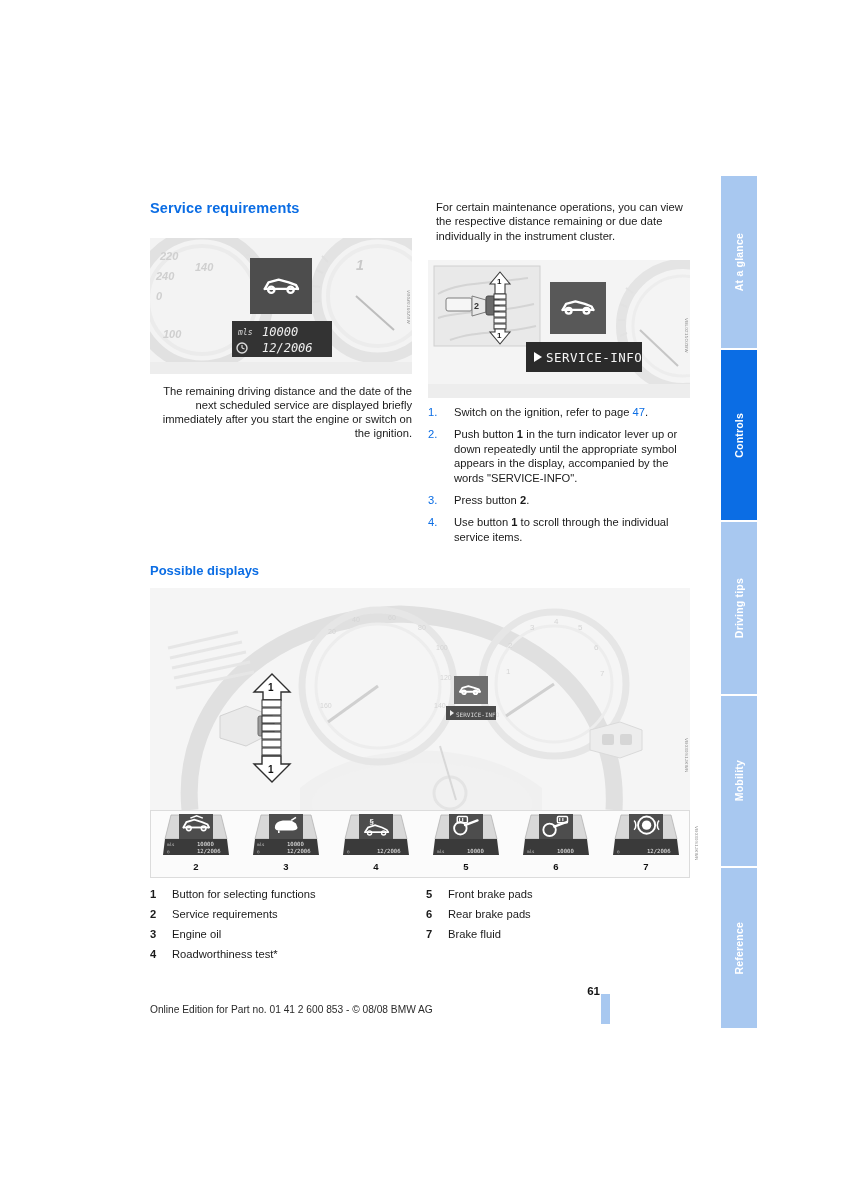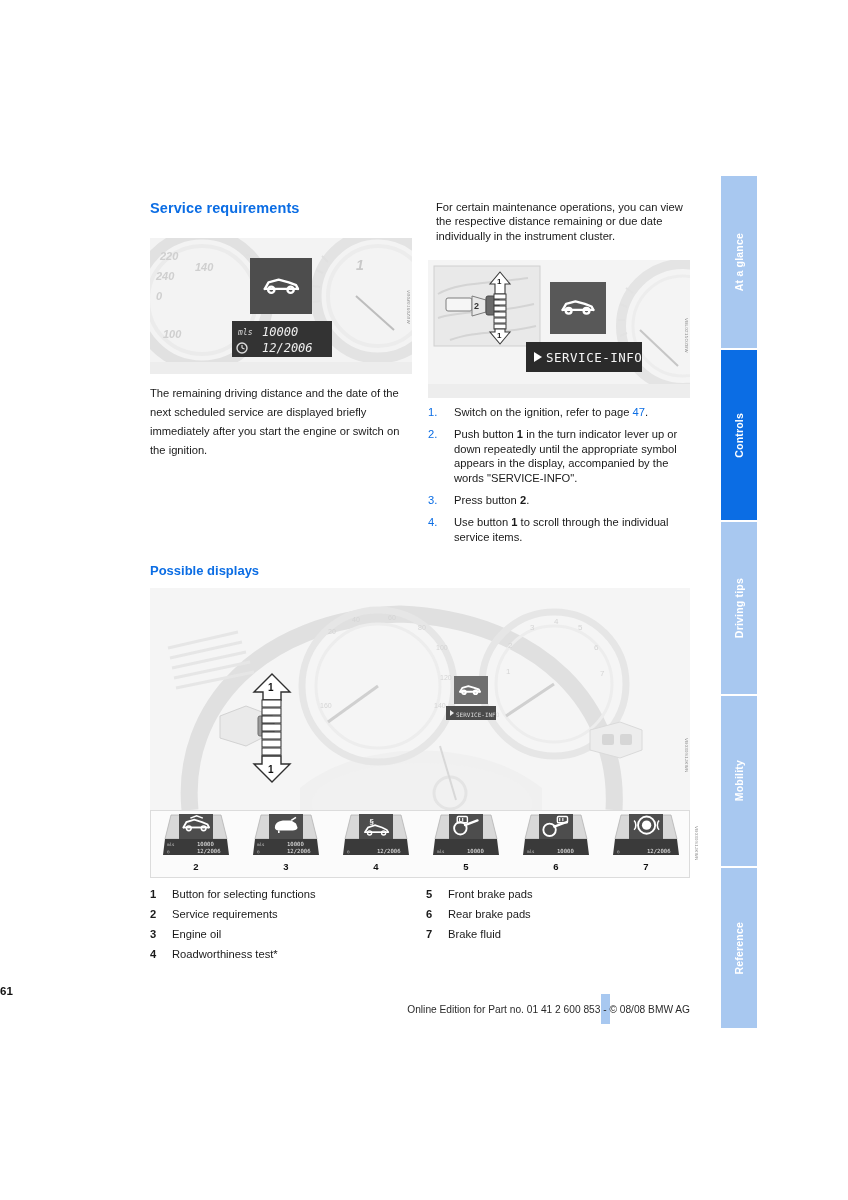--- a/index.html
+++ b/index.html
@@ -48,23 +48,24 @@
     letter-spacing:.1px;
   }
   h3.subhead{
     color:#0b6de4;
     font-size:13px;
     font-weight:bold;
     margin:0 0 10px 0;
   }
   p.body{
     font-size:11.2px;
-    line-height:19px;
+    line-height:14px;
     color:#1a1a1a;
     margin:0 0 11px 0;
+    text-align:right;
   }
   .rtext{font-size:11.2px;line-height:14.4px;color:#1a1a1a;margin:0 0 11px 8px;}
 
   
   .note{position:relative;font-size:11.2px;line-height:14.4px;color:#1a1a1a;}
   .note .tri{
     float:left;width:22px;height:20px;border:1px solid #5a5a5a;
     margin:1px 6px 0 0;
     display:flex;align-items:center;justify-content:center;
     background:#fff;
@@ -109,26 +110,26 @@
   
   .legend{position:absolute;left:150px;top:888px;width:540px;}
   .legend .lrow{position:relative;height:20px;font-size:11.2px;color:#1a1a1a;}
   .legend .lnum{position:absolute;font-weight:bold;}
   .legend .ltxt{position:absolute;}
   .legend .cA .lnum{left:0px;} .legend .cA .ltxt{left:22px;}
   .legend .cB .lnum{left:276px;} .legend .cB .ltxt{left:298px;}
 
   
   .pagenum{
-    position:absolute;left:0;top:985px;width:600px;text-align:left;
+    position:absolute;left:0;top:985px;width:600px;text-align:right;
     font-size:11.5px;font-weight:bold;color:#111;
   }
   .footer{
     position:absolute;left:150px;top:1004px;width:540px;
-    font-size:10.2px;color:#2a2a2a;text-align:right;
+    font-size:10.2px;color:#2a2a2a;text-align:left;
   }
   .pagebar{
     position:absolute;left:601px;top:994px;width:9px;height:30px;
     background:#a8c8f0;
   }
   .strip-num{
     position:absolute;font-size:9.5px;font-weight:bold;color:#111;text-align:center;
   }
 </style>
 </head>

